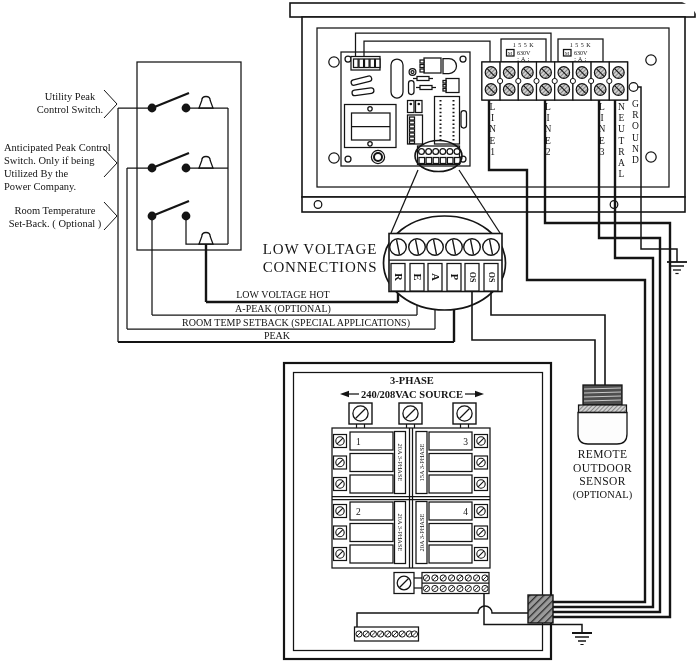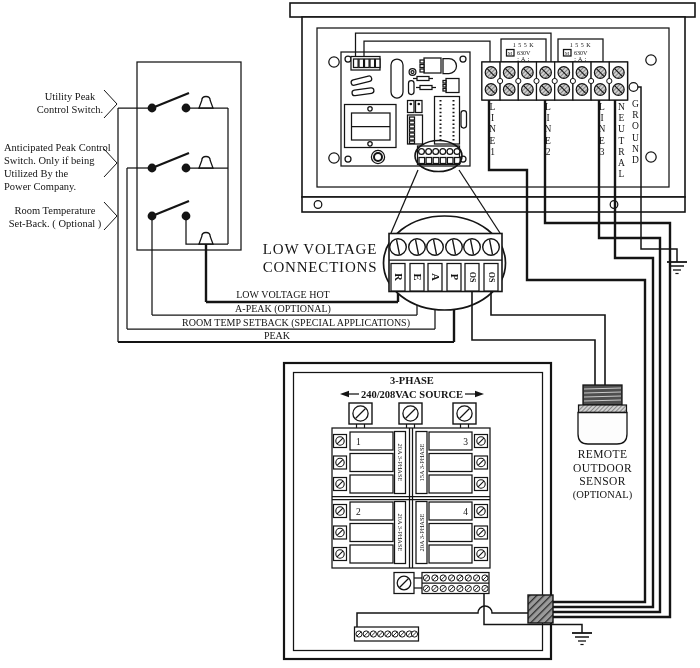--- a/index.html
+++ b/index.html
@@ -1,16 +1,16 @@
 <!DOCTYPE html>
 <html><head>
 <meta charset="utf-8">
 <style>
   html,body{margin:0;padding:0;background:#fff;}
-  .diagram-wrap{width:700px;height:668px;background:#fff;position:relative;overflow:hidden;}
+  .diagram-wrap{width:700px;height:668px;background:#fff;position:relative;overflow:hidden;border-radius:28px;}
   svg{display:block;font-family:"Liberation Serif",serif;}
   text{fill:#141414;}
   .ln{stroke:#141414;fill:none;}
   .thick{stroke-width:2.4;}
   .med{stroke-width:1.6;}
   .thin{stroke-width:1.25;}
   .box{fill:#fff;stroke:#141414;}
   .lbl{font-size:10.5px;}
   .lblc{font-size:10.5px;text-anchor:middle;}
   .big{font-size:15px;text-anchor:middle;letter-spacing:.8px;}

